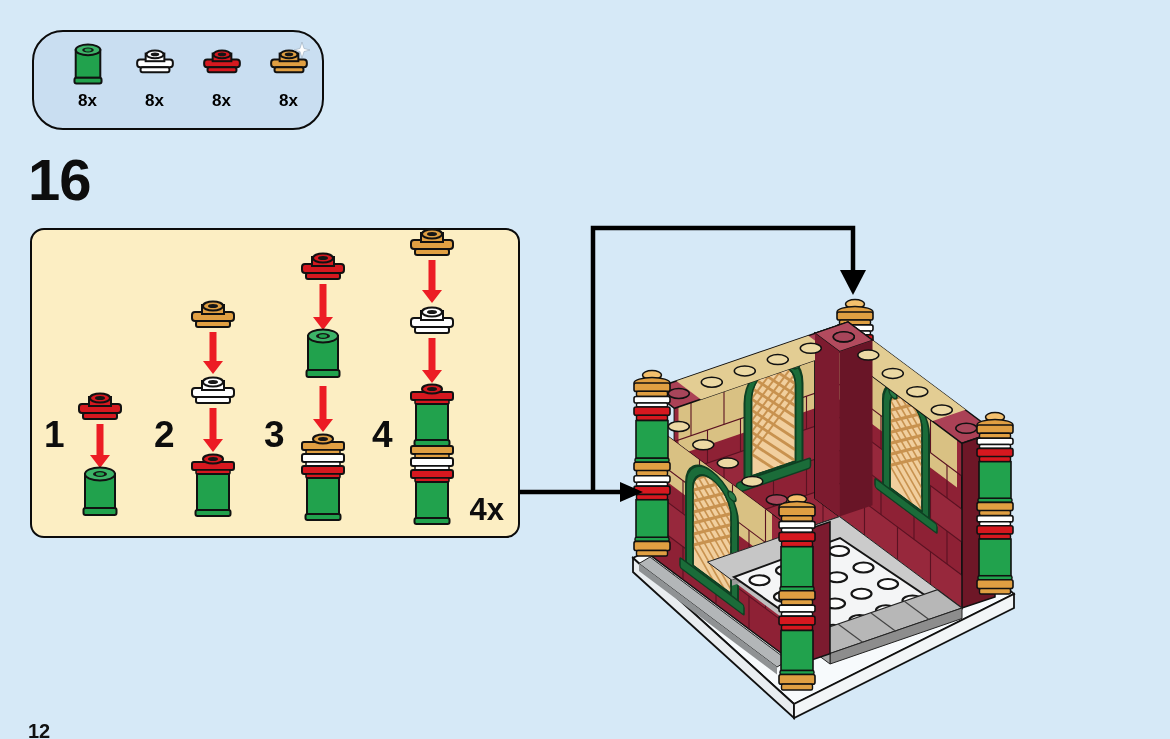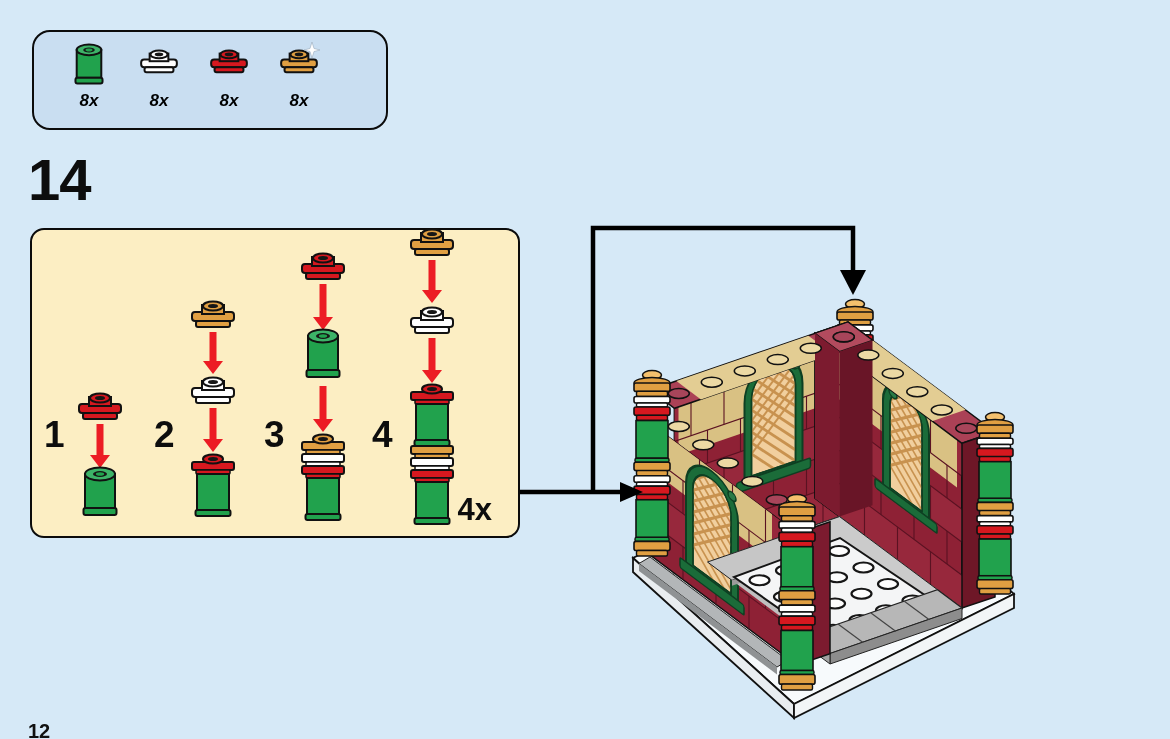--- a/index.html
+++ b/index.html
@@ -2,37 +2,37 @@
 <html><head>
 <meta charset="utf-8">
 <style>
   html,body{margin:0;padding:0;}
   .page{
     position:relative; width:1170px; height:739px; overflow:hidden;
     background:#d6e9f7;
     font-family:"Liberation Sans", sans-serif;
   }
   .parts-box{
-    position:absolute; left:32px; top:30px; width:356px; height:100px;
-    background:#c9def1; border:2px solid #0b0b0b; border-radius:18px;
-    box-sizing:border-box; display:flex; align-items:flex-start; padding:10px 0 0 20px;font-style:italic;
+    position:absolute; left:32px; top:30px; width:292px; height:100px;
+    background:#c9def1; border:2px solid #0b0b0b; border-radius:31px;
+    box-sizing:border-box; display:flex; align-items:flex-start; padding:10px 0 0 20px;
   }
   .part{ width:70px; display:flex; flex-direction:column; align-items:center; }
   .part-count{ font-size:17px; font-weight:bold; color:#000; margin-top:1px; }
   .step-number{
     position:absolute; left:28px; top:146px; font-size:58px; font-weight:800;
     color:#0d0d0d; letter-spacing:-1px;
   }
   .panel{
     position:absolute; left:30px; top:228px; width:490px; height:310px;
     background:#fceec3; border:2px solid #0b0b0b; border-radius:14px; box-sizing:border-box;
   }
   .panel svg{ position:absolute; left:-2px; top:-2px; }
   .substep-label{ position:absolute; font-size:37px; font-weight:bold; color:#0d0d0d; }
-  .multiplier{ position:absolute; right:26px; bottom:8px; font-size:31px; font-weight:bold; color:#0d0d0d; }
+  .multiplier{ position:absolute; right:14px; bottom:8px; font-size:31px; font-weight:bold; color:#0d0d0d; }
   #model-svg{ position:absolute; left:515px; top:210px; }
   .page-number{ position:absolute; left:28px; top:720px; font-size:20px; font-weight:bold; color:#111; }
 </style>
 </head>
 <body>
 
 <div class="page">
 
   <div class="parts-box">
     <div class="part">
@@ -71,21 +71,21 @@
           <rect x="13.55" y="25.15" width="28.9" height="5.1" rx="2" fill="#e09f42" stroke="#111" stroke-width="2"></rect>
           <rect x="18.65" y="11.55" width="18.7" height="7.6499999999999995" fill="#e09f42" stroke="#111" stroke-width="2"></rect>
           <ellipse cx="28" cy="12.4" rx="8.5" ry="3.9099999999999997" fill="#e09f42" stroke="#111" stroke-width="2"></ellipse>
           <ellipse cx="28" cy="12.4" rx="4.25" ry="1.785" fill="#161616"></ellipse>
           <path d="M41,0 L43,6.5 L49,8 L43,9.5 L41,16 L39,9.5 L33,8 L39,6.5 Z" fill="#fff" stroke="#9ab" stroke-width="0.6"></path>
         </svg>
       <div class="part-count">8x</div>
     </div>
   </div>
 
-  <div class="step-number">14</div>
+  <div class="step-number">16</div>
 
   <div class="panel">
     <svg id="substeps-svg" width="490" height="310" viewBox="30 228 490 310">
         <rect x="79" y="404" width="42" height="9" rx="3" fill="#d6181f" stroke="#111" stroke-width="2"></rect>
         <rect x="83" y="413" width="34" height="6" rx="2" fill="#d6181f" stroke="#111" stroke-width="2"></rect>
         <rect x="89" y="397" width="22" height="9" fill="#d6181f" stroke="#111" stroke-width="2"></rect>
         <ellipse cx="100" cy="398" rx="10" ry="4.6" fill="#d6181f" stroke="#111" stroke-width="2"></ellipse>
         <ellipse cx="100" cy="398" rx="5" ry="2.1" fill="#161616"></ellipse>
         <rect x="96.5" y="424" width="7" height="31" fill="#ec1c24"></rect>
         <polygon points="90,455 110,455 100,468" fill="#ec1c24"></polygon>

